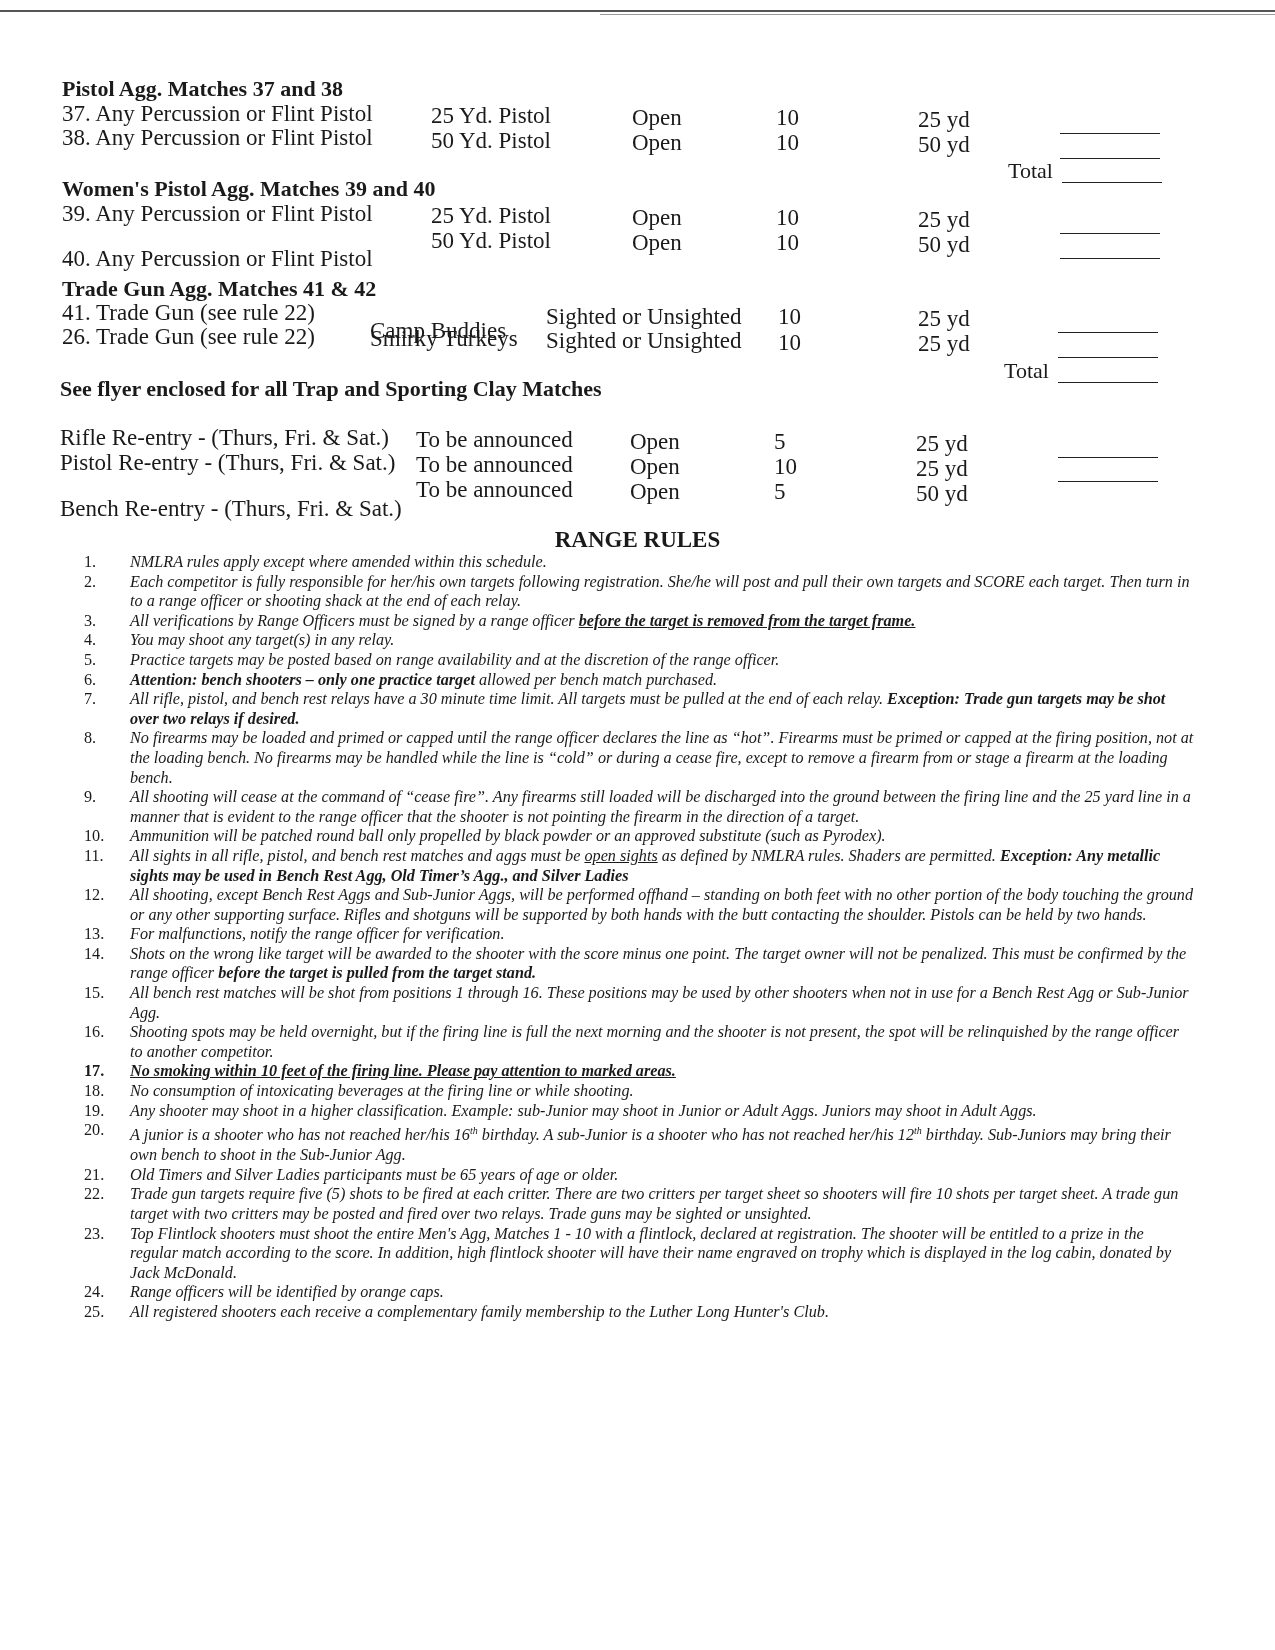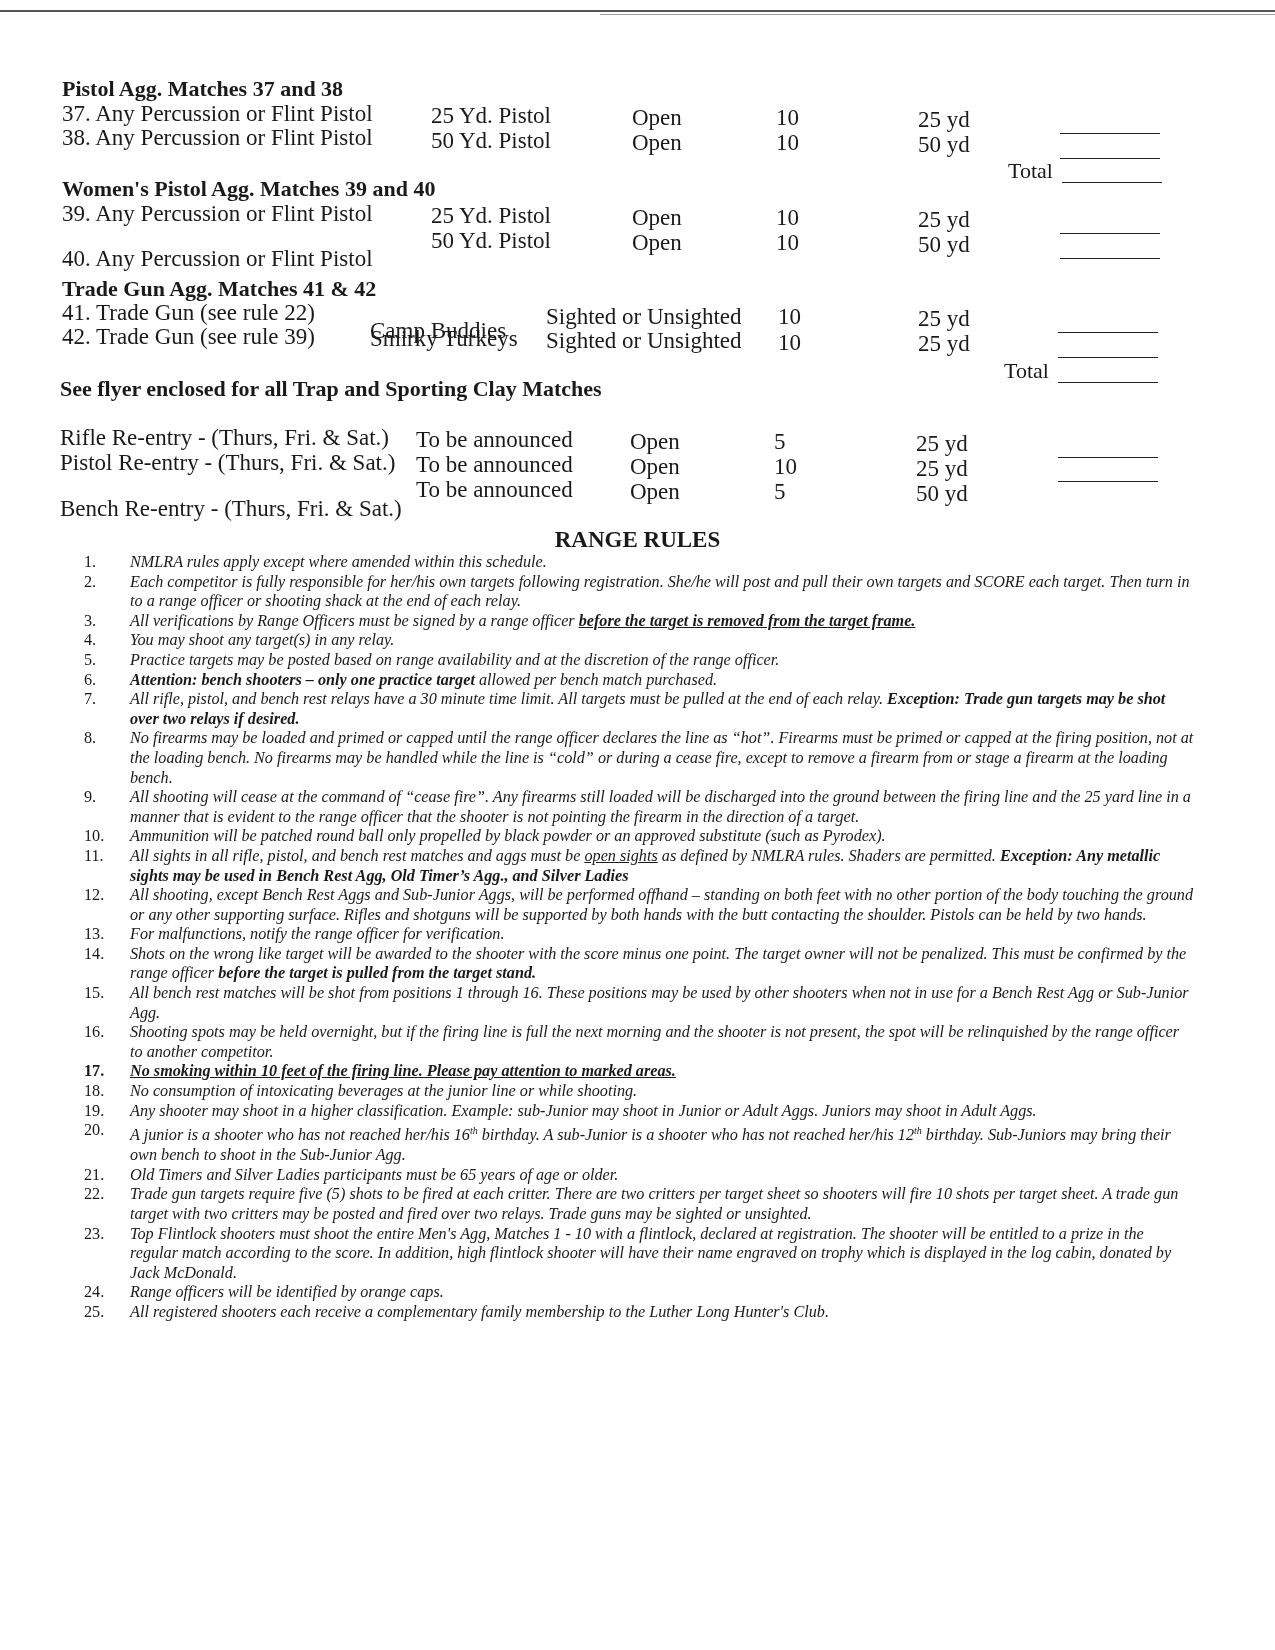--- a/index.html
+++ b/index.html
@@ -69,21 +69,21 @@
 <div class="abs hdr" style="left:62px;top:276px;font-family:Liberation Serif, serif;">Trade Gun Agg. Matches 41 &amp; 42</div>
 <div>
   <div class="abs row" style="left:62px;top:300px;">41.  Trade Gun (see rule 22)</div>
   <div class="abs row" style="left:370px;top:302px;margin-top:16px;">Camp Buddies</div>
   <div class="abs row" style="left:546px;top:304px;">Sighted or Unsighted</div>
   <div class="abs row" style="left:778px;top:304px;">10</div>
   <div class="abs row" style="left:918px;top:306px;">25 yd</div>
   <div class="blank" style="left:1058px;top:332px;"></div>
 </div>
 <div>
-  <div class="abs row" style="left:62px;top:324px;">42.  Trade Gun (see rule 39)</div>
+  <div class="abs row" style="left:62px;top:324px;">26.  Trade Gun (see rule 22)</div>
   <div class="abs row" style="left:370px;top:326px;">Smirky Turkeys</div>
   <div class="abs row" style="left:546px;top:328px;">Sighted or Unsighted</div>
   <div class="abs row" style="left:778px;top:330px;">10</div>
   <div class="abs row" style="left:918px;top:331px;">25 yd</div>
   <div class="blank" style="left:1058px;top:357px;"></div>
 </div>
 <div class="abs total-lbl" style="left:1004px;top:358px;">Total</div>
 <div class="blank" style="left:1058px;top:382px;"></div>
 
 <div class="abs hdr" style="left:60px;top:376px;">See flyer enclosed for all Trap and Sporting Clay Matches</div>
@@ -177,21 +177,21 @@
     <div class="rule">
       <span class="num">16.</span>
       <span class="txt"><span>Shooting spots may be held overnight, but if the firing line is full the next morning and the shooter is not present, the spot will be relinquished by the range officer to another competitor.</span></span>
     </div>
     <div class="rule">
       <span class="num b">17.</span>
       <span class="txt"><span class="b u">No smoking within 10 feet of the firing line. Please pay attention to marked areas.</span></span>
     </div>
     <div class="rule">
       <span class="num">18.</span>
-      <span class="txt"><span>No consumption of intoxicating beverages at the junior line or while shooting.</span></span>
+      <span class="txt"><span>No consumption of intoxicating beverages at the firing line or while shooting.</span></span>
     </div>
     <div class="rule">
       <span class="num">19.</span>
       <span class="txt"><span>Any shooter may shoot in a higher classification. Example: sub-Junior may shoot in Junior or Adult Aggs. Juniors may shoot in Adult Aggs.</span></span>
     </div>
     <div class="rule">
       <span class="num">20.</span>
       <span class="txt"><span>A junior is a shooter who has not reached her/his 16</span><sup style="font-size: 10px;">th</sup><span> birthday. A sub-Junior is a shooter who has not reached her/his 12</span><sup style="font-size: 10px;">th</sup><span> birthday. Sub-Juniors may bring their own bench to shoot in the Sub-Junior Agg.</span></span>
     </div>
     <div class="rule">

